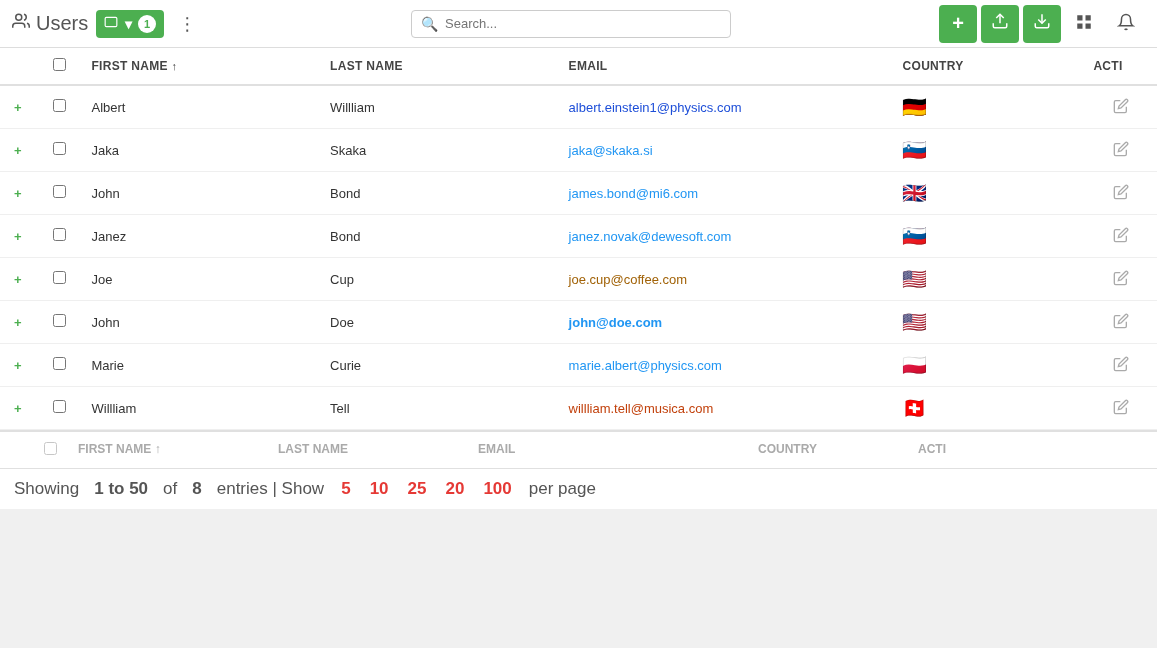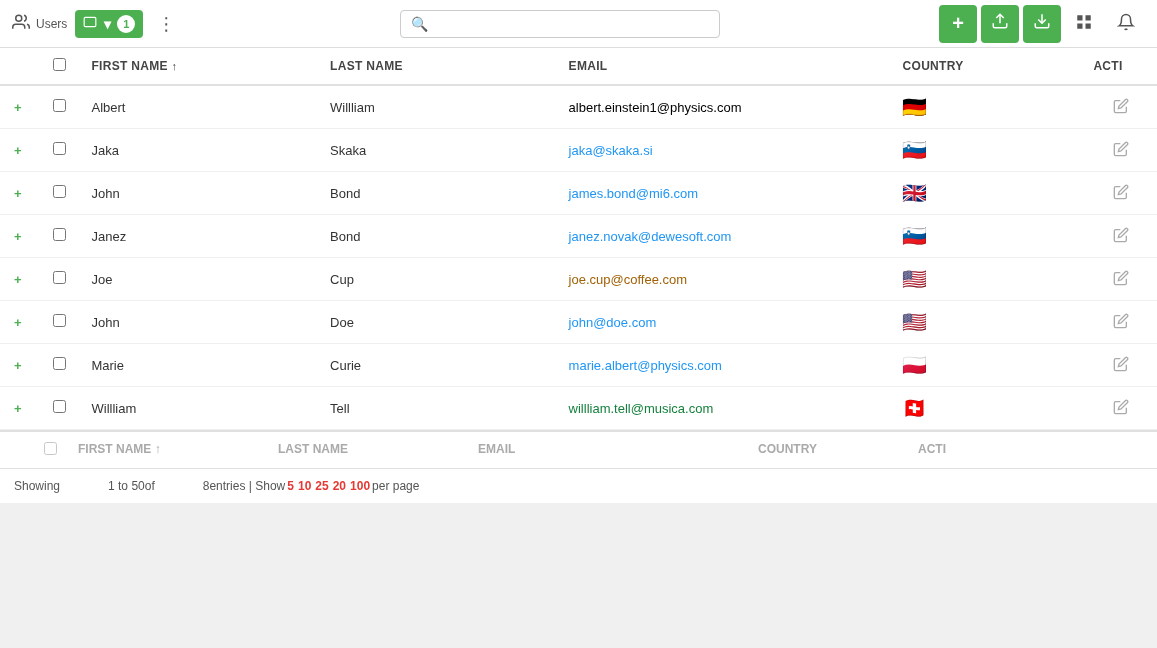--- a/index.html
+++ b/index.html
@@ -18,21 +18,21 @@
     .toolbar-left {
       display: flex;
       align-items: center;
       gap: 8px;
       flex: 0 0 auto;
     }
     .users-label {
       display: flex;
       align-items: center;
       gap: 6px;
-      font-size: 12px;
+      font-size: 20px;
       color: #555;
     }
     .filter-btn {
       display: flex;
       align-items: center;
       background: #4caf50;
       border: none;
       border-radius: 4px;
       padding: 5px 8px;
       cursor: pointer;
@@ -180,27 +180,27 @@
     .footer-col.col-check { width: 40px; text-align: center; }
     .footer-col.col-add { width: 30px; }
     .footer-col.col-first { width: 200px; }
     .footer-col.col-last { width: 200px; }
     .footer-col.col-email { width: 280px; }
     .footer-col.col-country { width: 160px; }
     .footer-col.col-action { width: 60px; }
 
     .pagination-row {
       padding: 10px 14px;
-      font-size: 12px;
+      font-size: 17px;
       color: #555;
       display: flex;
       align-items: center;
-      gap: 0;
-    }
-    .pagination-row .bold { font-weight: normal; margin-left: 48px; }
+      gap: 15px;
+    }
+    .pagination-row .bold { font-weight: bold; }
     .per-page-link {
       color: #e53935;
       font-weight: bold;
       cursor: pointer;
       margin: 0 2px;
       text-decoration: none;
     }
 
     .sort-arrow { font-size: 11px; }
   </style>
@@ -231,20 +231,21 @@
       </span>
       <span class="filter-badge">1</span>
     </button>
 
     <button class="more-btn">⋮</button>
   </div>
 
   <div class="search-area">
     <div class="search-box">
       <span class="search-icon">🔍</span>
+      <input type="text" placeholder="Search..." style="">
     </div>
   </div>
 
   <div class="toolbar-actions">
     <button class="action-btn-green">
       <span style="font-size:20px;font-weight:bold;">+</span>
     </button>
     <button class="action-btn-green">
       <span>
         <svg width="18" height="18" viewBox="0 0 24 24" fill="none" stroke="white" stroke-width="2">
@@ -311,21 +312,21 @@
       </tr>
     </thead>
     <tbody id="table-body">
     <tr>
       <td class="col-add" style="color:#4caf50;font-weight:bold;cursor:pointer;">+</td>
       <td class="col-check">
         <input type="checkbox" style="">
       </td>
       <td class="col-first">Albert</td>
       <td class="col-last">Willliam</td>
-      <td class="col-email" style="color:#000000;">albert.einstein1@physics.com</td>
+      <td class="col-email" style="color:#1d4ed8;">albert.einstein1@physics.com</td>
       <td class="col-country">
         <span class="flag">🇩🇪</span>
       </td>
       <td class="col-action">
         <span class="edit-icon">
           <svg width="16" height="16" viewBox="0 0 24 24" fill="none" stroke="#aaa" stroke-width="2">
             <path d="M11 4H4a2 2 0 0 0-2 2v14a2 2 0 0 0 2 2h14a2 2 0 0 0 2-2v-7"></path>
             <path d="M18.5 2.5a2.121 2.121 0 0 1 3 3L12 15l-4 1 1-4 9.5-9.5z"></path>
           </svg>
         </span>
@@ -411,21 +412,21 @@
         </span>
       </td>
     </tr>
         <tr>
       <td class="col-add" style="color:#4caf50;font-weight:bold;cursor:pointer;">+</td>
       <td class="col-check">
         <input type="checkbox" style="">
       </td>
       <td class="col-first">John</td>
       <td class="col-last">Doe</td>
-      <td class="col-email" style="color:#2196F3;">john@doe.com</td>
+      <td class="col-email" style="color:#2196F3;font-weight:bold;">john@doe.com</td>
       <td class="col-country">
         <span class="flag">🇺🇸</span>
       </td>
       <td class="col-action">
         <span class="edit-icon">
           <svg width="16" height="16" viewBox="0 0 24 24" fill="none" stroke="#aaa" stroke-width="2">
             <path d="M11 4H4a2 2 0 0 0-2 2v14a2 2 0 0 0 2 2h14a2 2 0 0 0 2-2v-7"></path>
             <path d="M18.5 2.5a2.121 2.121 0 0 1 3 3L12 15l-4 1 1-4 9.5-9.5z"></path>
           </svg>
         </span>
@@ -451,21 +452,21 @@
         </span>
       </td>
     </tr>
         <tr>
       <td class="col-add" style="color:#4caf50;font-weight:bold;cursor:pointer;">+</td>
       <td class="col-check">
         <input type="checkbox" style="">
       </td>
       <td class="col-first">Willliam</td>
       <td class="col-last">Tell</td>
-      <td class="col-email" style="color:#15803d;">willliam.tell@musica.com</td>
+      <td class="col-email" style="color:#c2410c;">willliam.tell@musica.com</td>
       <td class="col-country">
         <span class="flag">🇨🇭</span>
       </td>
       <td class="col-action">
         <span class="edit-icon">
           <svg width="16" height="16" viewBox="0 0 24 24" fill="none" stroke="#aaa" stroke-width="2">
             <path d="M11 4H4a2 2 0 0 0-2 2v14a2 2 0 0 0 2 2h14a2 2 0 0 0 2-2v-7"></path>
             <path d="M18.5 2.5a2.121 2.121 0 0 1 3 3L12 15l-4 1 1-4 9.5-9.5z"></path>
           </svg>
         </span>

